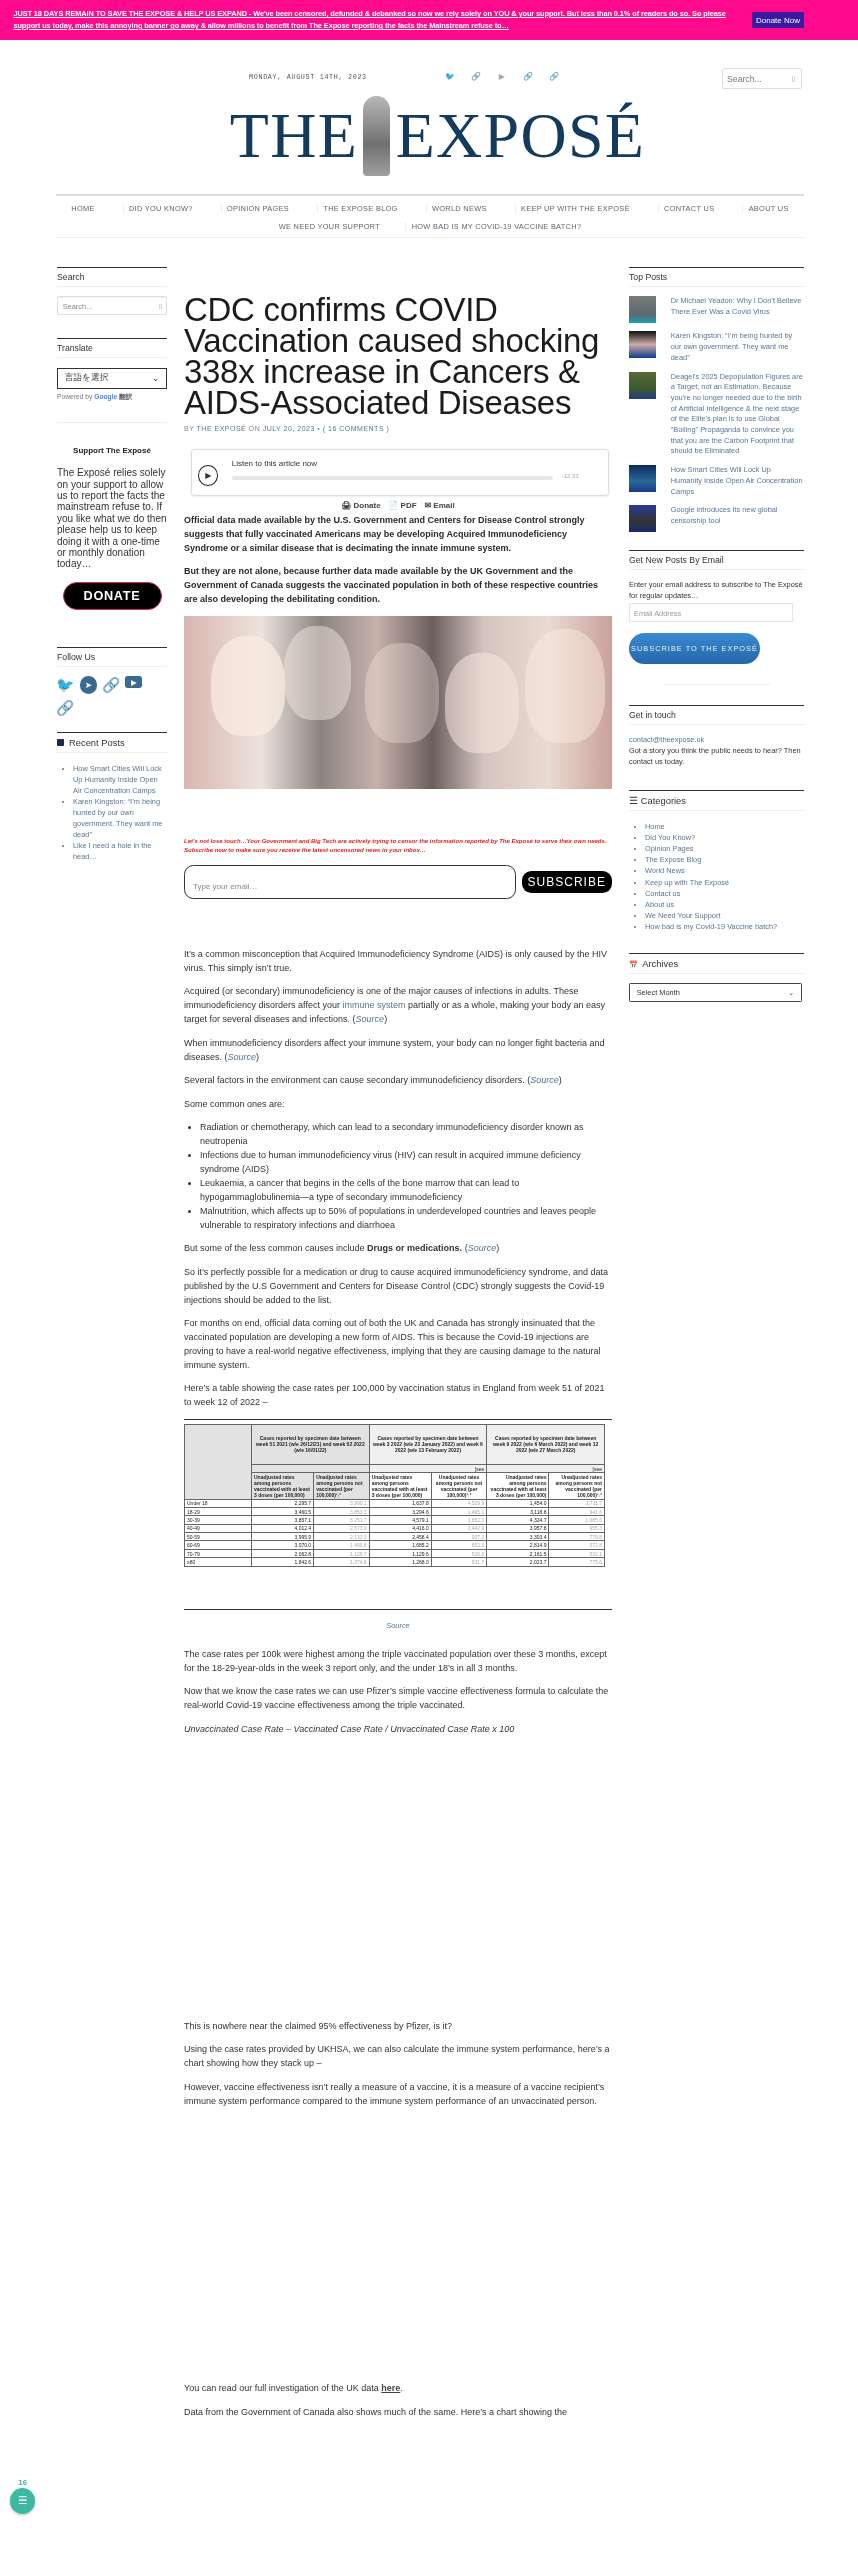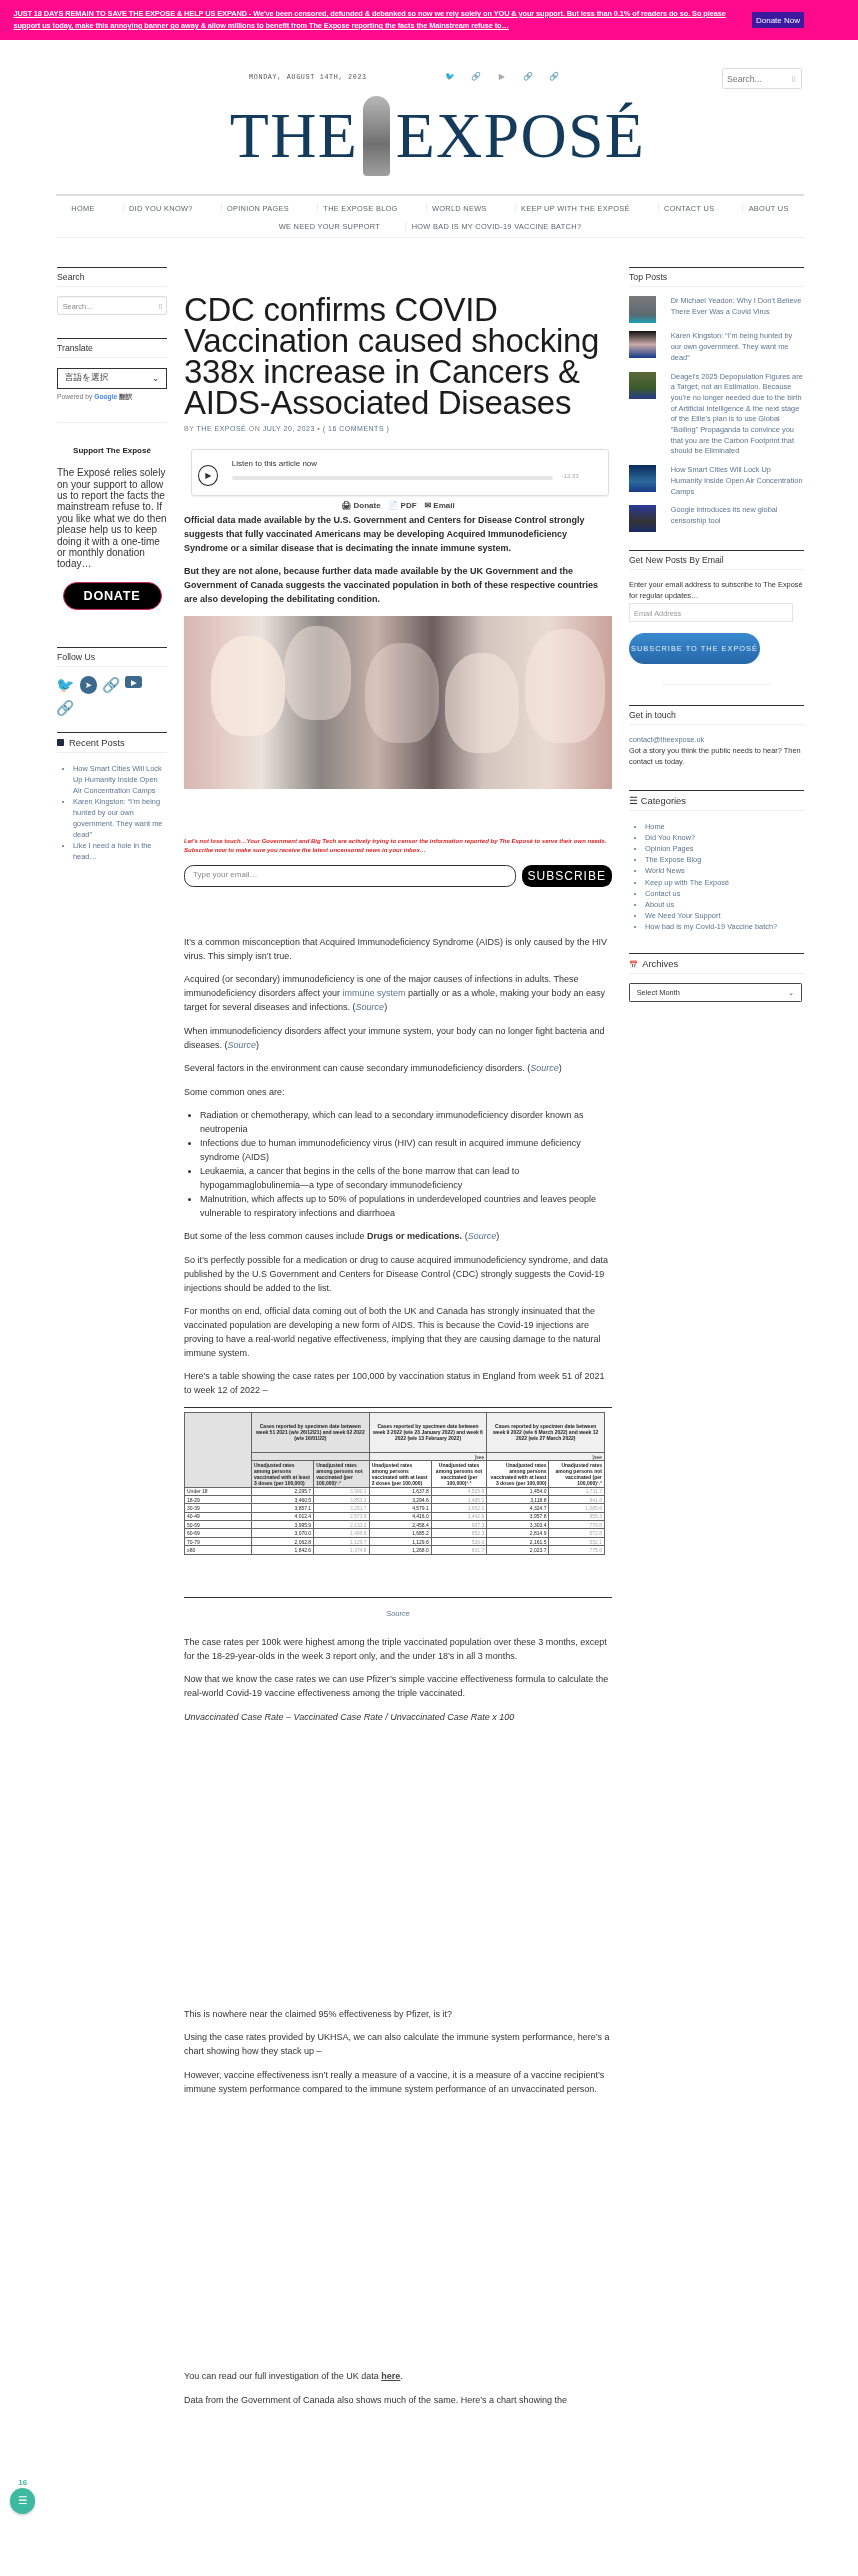--- a/index.html
+++ b/index.html
@@ -49,21 +49,21 @@
 .audio-bar{width:264px;width:264px}
 .audio-time{position:absolute;left:311px;top:23.4px;font-size:6px;color:#aaa}
 .pdf-row{display:flex;justify-content:center;gap:8px;font-size:8px;color:#444;margin-top:5.3px;font-weight:bold}
 .pdf-row span{display:flex;align-items:center;gap:2px}
 .lead{font-size:9px;font-weight:bold;line-height:14px;color:#2a2a2a;margin-top:2.7px}
 .lead+.lead{margin-top:9.4px}
 .hero{width:428px;height:173px;margin-top:9.4px;background:linear-gradient(90deg,#d9b6b0 0%,#ece3dc 18%,#8a8582 32%,#c7b1aa 45%,#6b5f5e 58%,#d4c4be 70%,#eadbd2 85%,#c9a19b 100%);position:relative;overflow:hidden}
 .hero .f{position:absolute;border-radius:45% 45% 40% 40%;background:rgba(250,235,225,.75)}
 .cta{font-size:6px;color:#d22;font-style:italic;font-weight:bold;line-height:8.7px;margin-top:48px}
 .sub-row{display:flex;gap:5.3px;margin-top:10.7px;align-items:center}
-.sub-input{width:334px;height:22px;border:0.7px solid #333;border-radius:9.4px;font-size:8px;color:#888;padding:4px 8px}
+.sub-input{width:334px;height:22px;border:0.7px solid #333;border-radius:9.4px;font-size:8px;color:#888;padding:16px 8px}
 .sub-btn{width:91px;height:22px;background:#000000;border-radius:9.4px;color:#fff;font-size:12px;letter-spacing:1px;display:flex;align-items:center;justify-content:center}
 .body-p{font-size:9px;line-height:14px;color:#333;font-family:"Liberation Sans Narrow","Liberation Sans",sans-serif;margin-top:9.4px}
 .body-p .lk{color:#5a7590}
 .body-p i{color:#5a7590}
 .bullets{list-style:disc;padding-left:16px;font-size:9px;line-height:14px;color:#333;font-family:"Liberation Sans Narrow","Liberation Sans",sans-serif;margin-top:9.4px}
 .tbl-wrap{margin-top:9.4px;width:428px;border-top:1.3px solid #333;border-bottom:1.3px solid #333;padding:4px 0 0 0;height:191px;background:#fff}
 table.case{border-collapse:collapse;width:421px;font-size:5px;font-family:"Liberation Sans",sans-serif;color:#222}
 table.case td,table.case th{border:0.7px solid #666;padding:0.7px 2px}
 table.case th{background:#e2e2e2;font-weight:bold;vertical-align:middle;text-align:center}
 table.case td.num{text-align:right}

